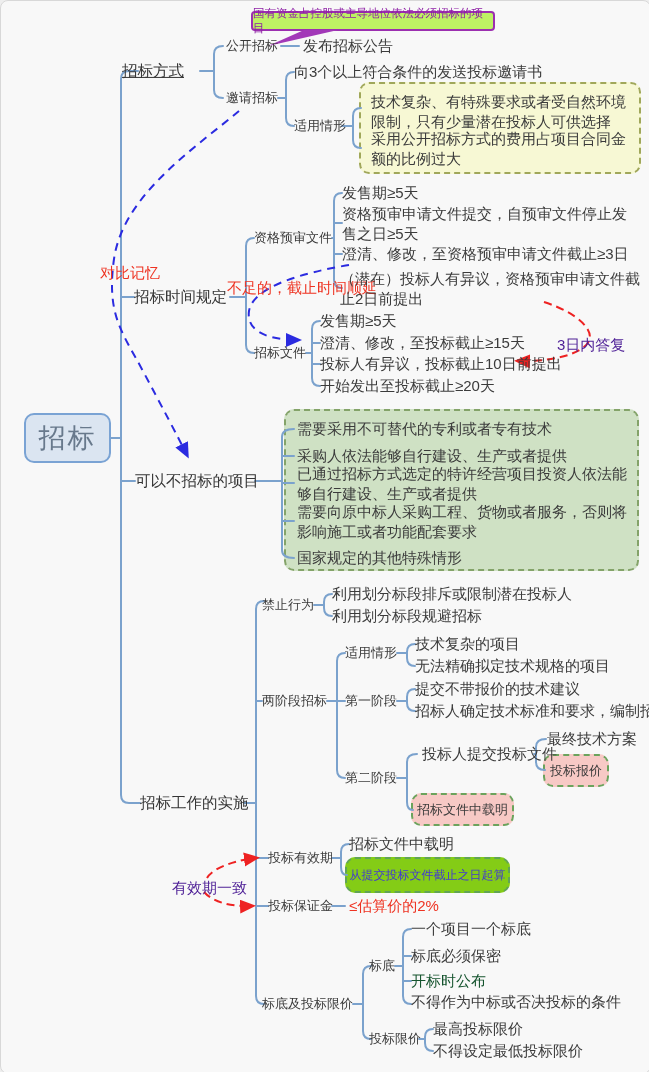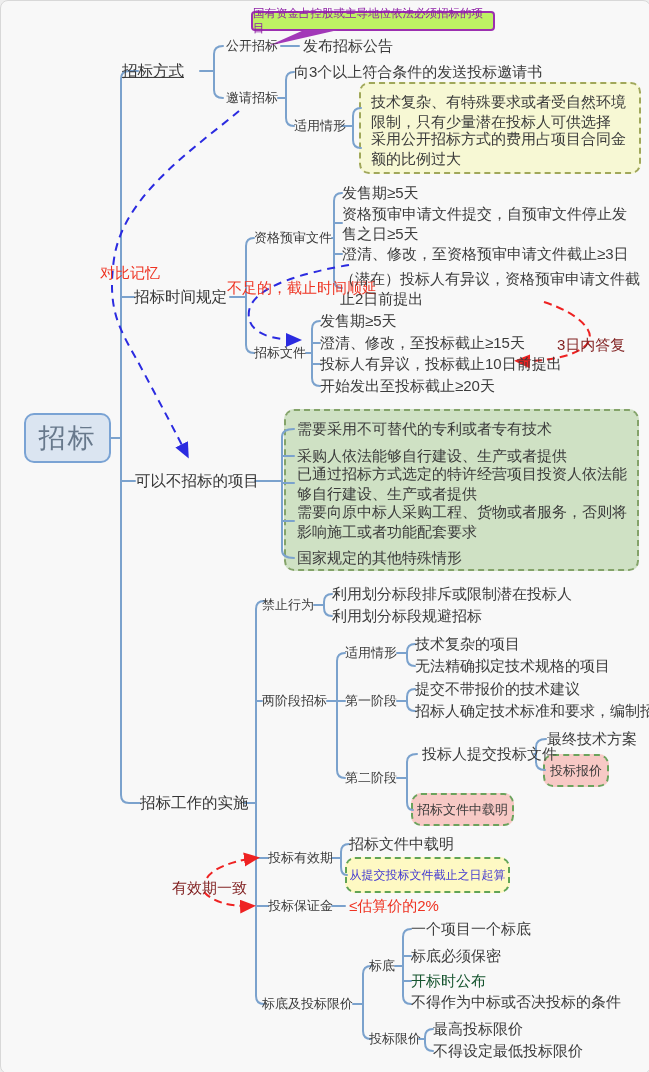--- a/index.html
+++ b/index.html
@@ -10,25 +10,25 @@
     overflow:hidden;
   }
   .canvas *{box-sizing:border-box;}
   svg.layer{position:absolute;left:0;top:0;pointer-events:none;}
   .n{position:absolute;transform:translateY(-50%);font-size:15px;color:#3b3b3b;
      line-height:1.3;white-space:nowrap;}
   .wrap{white-space:normal;word-break:break-all;}
   .lbl{font-size:13px;}
   .big{font-size:15.5px;color:#353535;}
   .red{color:#ee3322;}
-  .blu{color:#7f1d1d;}
+  .blu{color:#4c1d95;}
   .grn{color:#14532d;}
   .box{position:absolute;border-radius:10px;}
   .ybox{background:#f7f8d4;border:2px dashed #a0a75a;}
-  .ybox2{background:#fef9c3;border:2px dashed #61a455;}
+  .ybox2{background:#84cc16;border:2px dashed #61a455;}
   .gbox{background:#cfe1c4;border:2px dashed #84a369;}
   .pbox{background:#f7c9c5;border:2px dashed #6ba35c;display:flex;align-items:center;justify-content:center;}
   .pbox span{font-size:13px;color:#3b3b3b;}
   .callout{background:#bef264;border:2px solid #9c2fb0;border-radius:4px;
            display:flex;align-items:center;justify-content:center;}
   .callout span{font-size:11.5px;color:#8d1fa5;}
   .rootbox{position:absolute;left:23px;top:412px;width:87px;height:50px;background:#dbe5f1;
            border:2.5px solid #7aa3d4;border-radius:10px;display:flex;align-items:center;justify-content:center;}
   .rootbox span{font-size:27px;color:#68798c;letter-spacing:2px;}
   .ylabel{position:absolute;display:flex;align-items:center;justify-content:center;}

